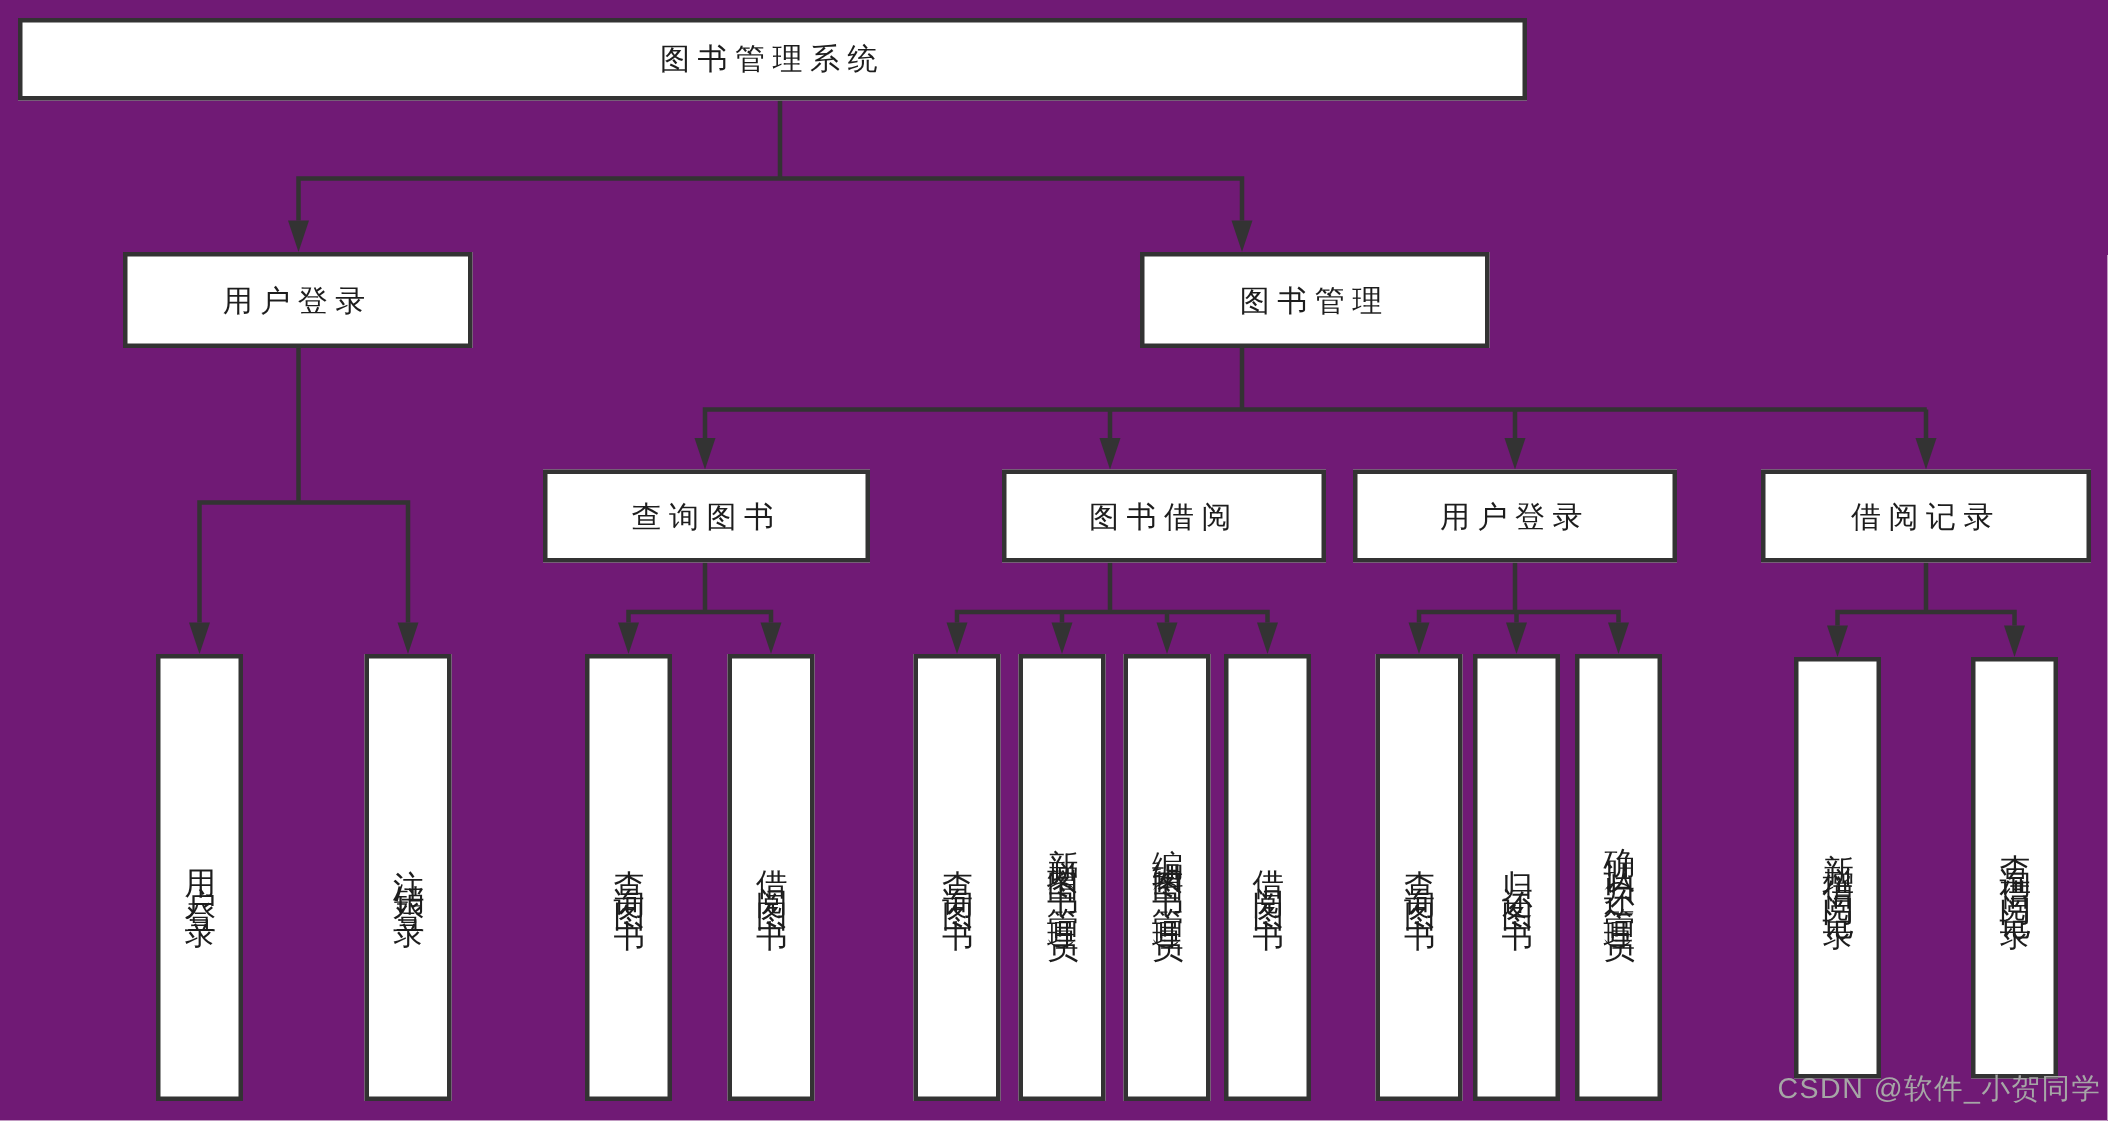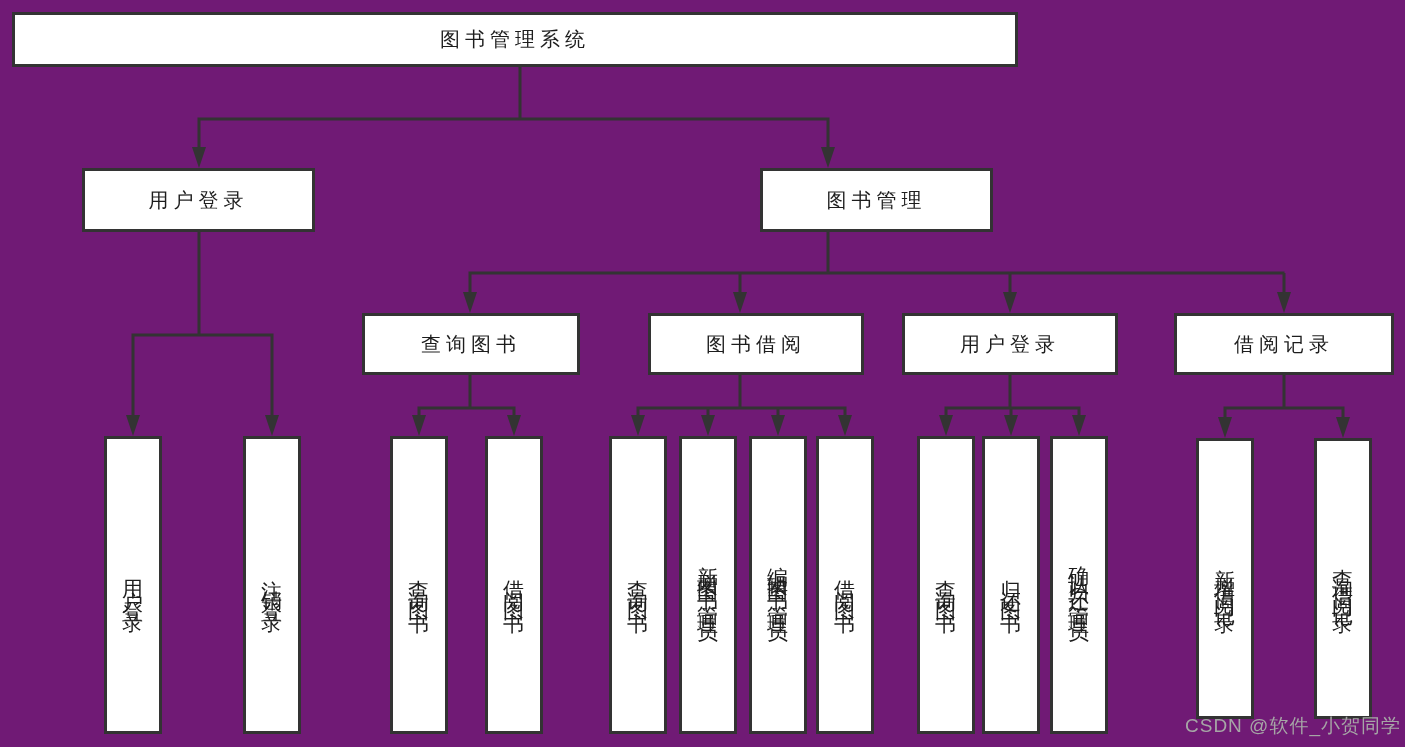--- a/index.html
+++ b/index.html
@@ -121,21 +121,21 @@
   <div class="hbox" style="left:82px; top:168px; width:233px; height:64px;">
     <span>用户登录</span>
   </div>
   <div class="hbox" style="left:712px; top:168px; width:233px; height:64px;margin-left:48px;">
     <span>图书管理</span>
   </div>
 
   <div class="hbox" style="left:362px; top:313px; width:218px; height:62px;">
     <span>查询图书</span>
   </div>
-  <div class="hbox" style="left:648px; top:313px; width:216px; height:62px;">
+  <div class="hbox" style="left:668px; top:313px; width:216px; height:62px;">
     <span>图书借阅</span>
   </div>
   <div class="hbox" style="left:902px; top:313px; width:216px; height:62px;">
     <span>用户登录</span>
   </div>
   <div class="hbox" style="left:1174px; top:313px; width:220px; height:62px;">
     <span>借阅记录</span>
   </div>
 
   <div class="vbox" style="left:104px; top:436px; width:58px; height:298px;">

